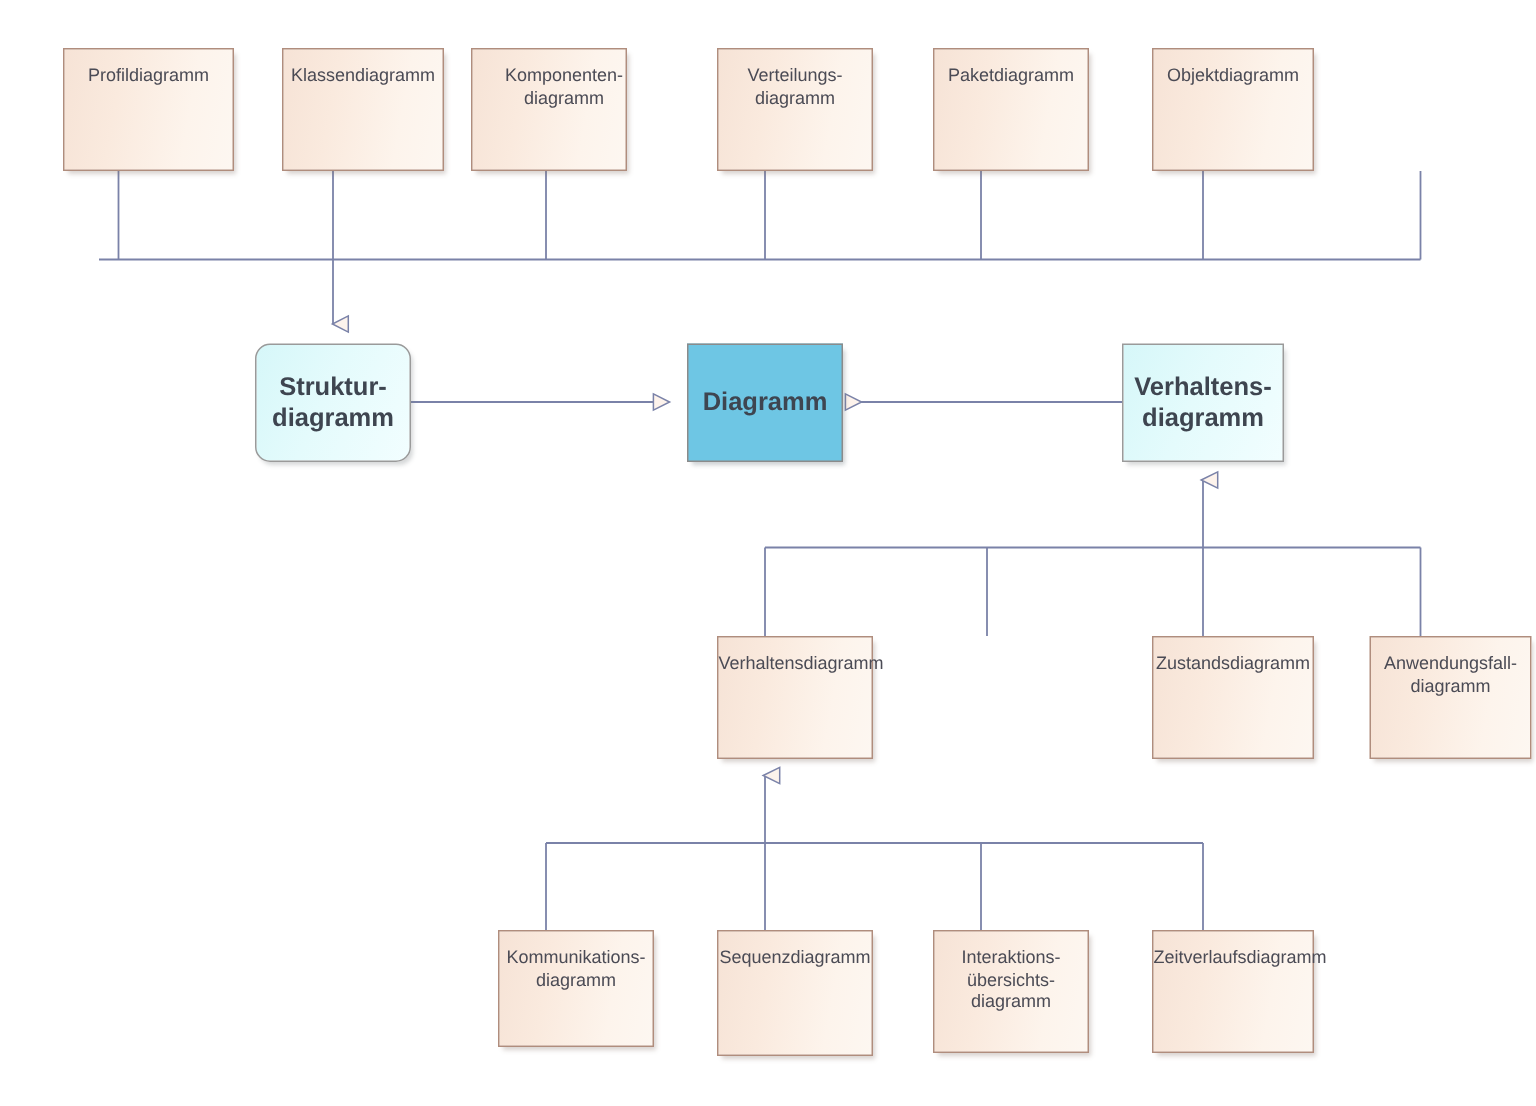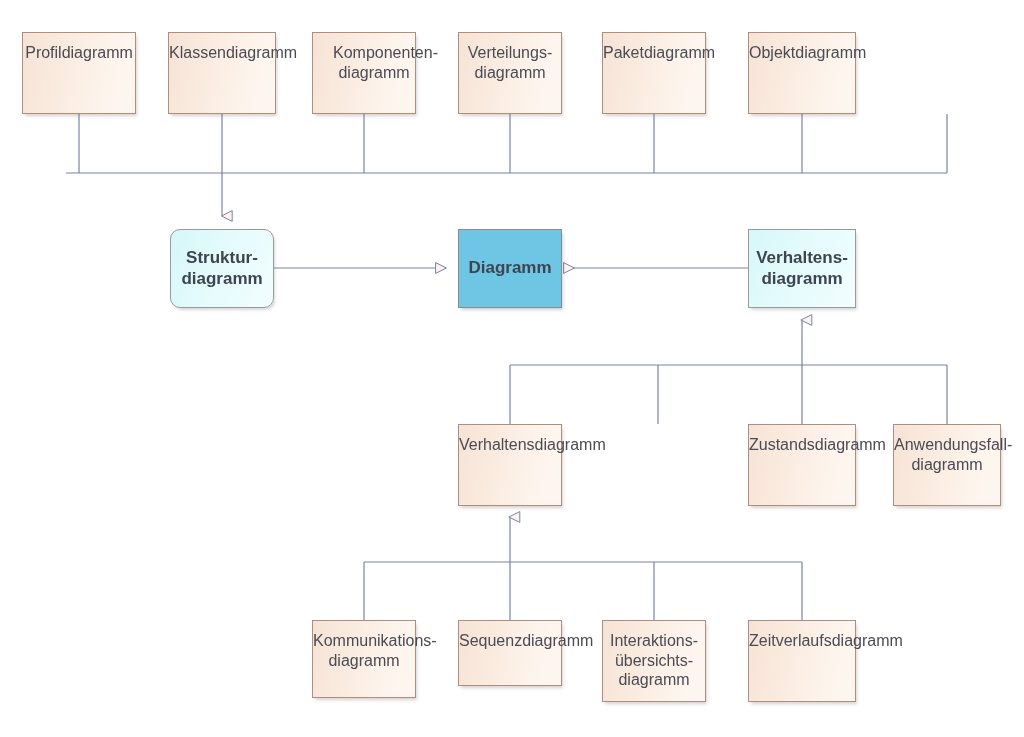--- a/index.html
+++ b/index.html
@@ -59,21 +59,21 @@
     box-shadow: 2px 3px 3px -1px rgba(120,125,130,0.30);
   }
   
   .node.cyan-strong {
     background: #6ec6e4;
     border-color: #8b8b8b;
     color: #3e4550;
     box-shadow: 2px 3px 3px -1px rgba(110,120,130,0.35);
   }
 
-  .node.t-small { font-size: 16px; padding-top: 10px; }
+  .node.t-small { font-size: 12px; padding-top: 10px; margin-left: 20px; }
   .node.t-small .label { font-weight: 400; }
   .node.t-big   { font-size: 17px; font-weight: bold; align-items: center; padding-top: 0; }
   .node.t-big .label { line-height: 1.2; }
 
   .node.overflow-label .label { overflow: visible; }
 </style>
 </head>
 <body>
 
 <div id="canvas">
@@ -133,21 +133,21 @@
 
     </g>
   </svg>
 
   <div class="node beige t-small" style="left:22px;top:32px;width:114px;height:82px;">
     <span class="label">Profildiagramm</span>
   </div>
   <div class="node beige t-small" style="left:168px;top:32px;width:108px;height:82px;">
     <span class="label">Klassendiagramm</span>
   </div>
-  <div class="node beige t-small" style="left:312px;top:32px;width:104px;height:82px;padding-left:20px;">
+  <div class="node beige t-small" style="left:294px;top:32px;width:104px;height:82px;padding-left:20px;">
     <span class="label">Komponenten-<br>diagramm</span>
   </div>
   <div class="node beige t-small" style="left:458px;top:32px;width:104px;height:82px;">
     <span class="label">Verteilungs-<br>diagramm</span>
   </div>
   <div class="node beige t-small" style="left:748px;top:32px;width:108px;height:82px;">
     <span class="label">Objektdiagramm</span>
   </div>
   <div class="node beige t-small" style="left:602px;top:32px;width:104px;height:82px;">
     <span class="label">Paketdiagramm</span>
@@ -169,21 +169,21 @@
   <div class="node beige t-small" style="left:748px;top:424px;width:108px;height:82px;">
     <span class="label">Zustandsdiagramm</span>
   </div>
   <div class="node beige t-small" style="left:893px;top:424px;width:108px;height:82px;">
     <span class="label">Anwendungsfall-<br>diagramm</span>
   </div>
 
   <div class="node beige t-small" style="left:312px;top:620px;width:104px;height:78px;justify-content:flex-end;">
     <span class="label">Kommunikations-<br>diagramm</span>
   </div>
-  <div class="node beige t-small" style="left:458px;top:620px;width:104px;height:66px;">
+  <div class="node beige t-small" style="left:458px;top:620px;width:104px;height:84px;">
     <span class="label">Sequenzdiagramm</span>
   </div>
   <div class="node beige t-small" style="left:602px;top:620px;width:104px;height:82px;">
     <span class="label">Interaktions-<br>übersichts-<br>diagramm</span>
   </div>
   <div class="node beige t-small overflow-label" style="left:748px;top:620px;width:108px;height:82px;">
     <span class="label">Zeitverlaufsdiagramm</span>
   </div>
 
 </div>

